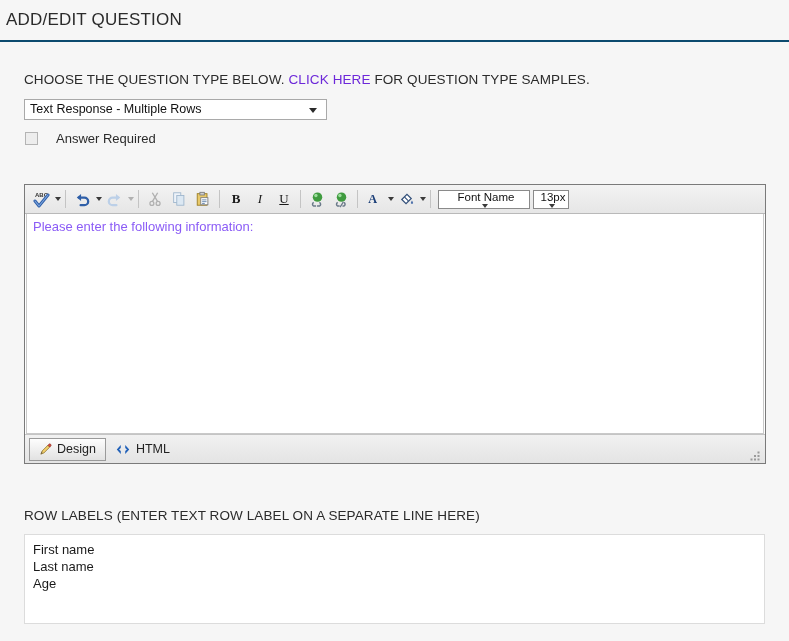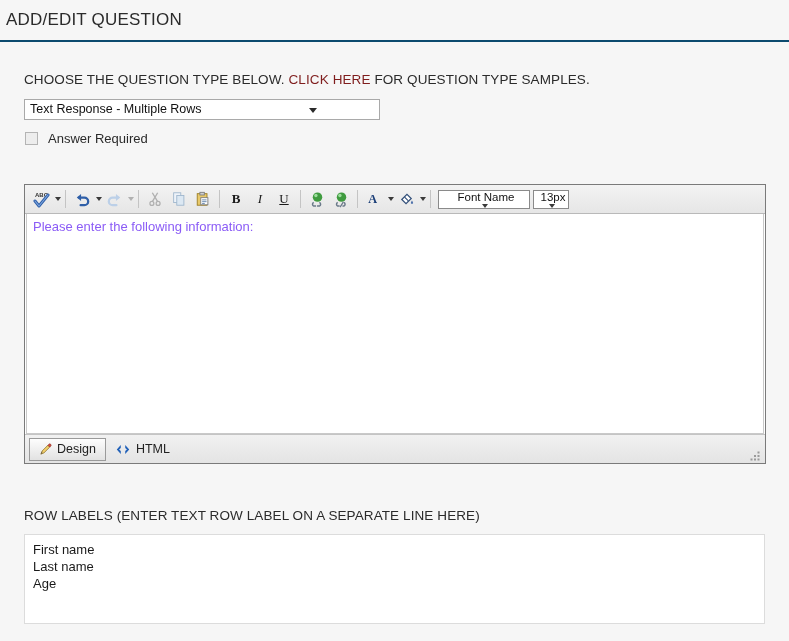--- a/index.html
+++ b/index.html
@@ -36,38 +36,38 @@
   }
 
   
   .section-label {
     font-size: 13.5px;
     color: #2b2b2b;
     letter-spacing: .1px;
     line-height: 16px;
   }
   .link-inline {
-    color: #7f1d1d;
+    color: #6d28d9;
     text-decoration: none;
   }
 
   .row-choose { margin-top: 30px; }
 
   
   .select-wrap {
     margin-top: 11px;
     position: relative;
     width: 300px;
     height: 21px;
   }
   select.qtype {
     -webkit-appearance: none;
     -moz-appearance: none;
     appearance: none;
-    width: 356px;
+    width: 303px;
     height: 21px;
     box-sizing: border-box;
     padding: 0 22px 0 5px;
     font-family: "Liberation Sans", sans-serif;
     font-size: 12.5px;
     color: #111;
     background: #ffffff;
     border: 1px solid #a9a9a9;
     border-radius: 0;
     line-height: 19px;
@@ -81,20 +81,21 @@
     border-right: 4px solid transparent;
     border-top: 5px solid #2a2a2a;
     pointer-events: none;
   }
 
   
   .check-row {
     margin-top: 11px;
     display: flex;
     align-items: center;
+    gap: 8px;
   }
   .checkbox-box {
     width: 13px; height: 13px;
     box-sizing: border-box;
     border: 1px solid #b4b4b4;
     background: #ededed;
     margin-left: 1px;
   }
   .check-label {
     margin-left: 10px;

